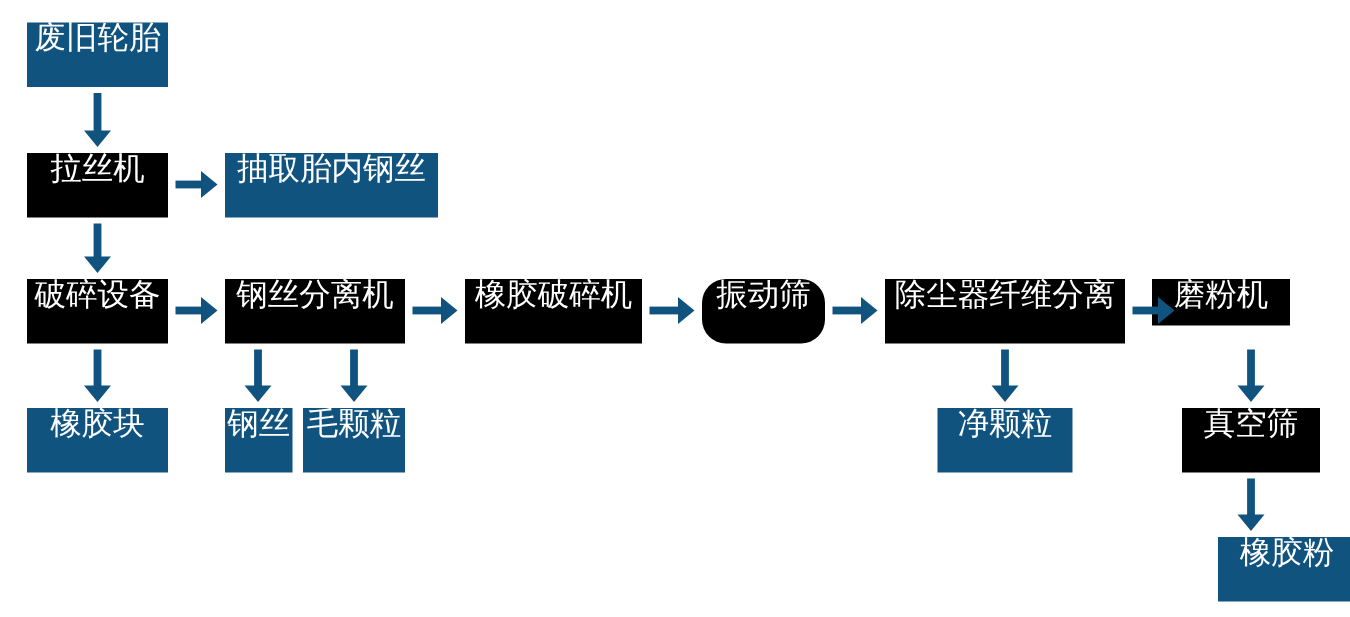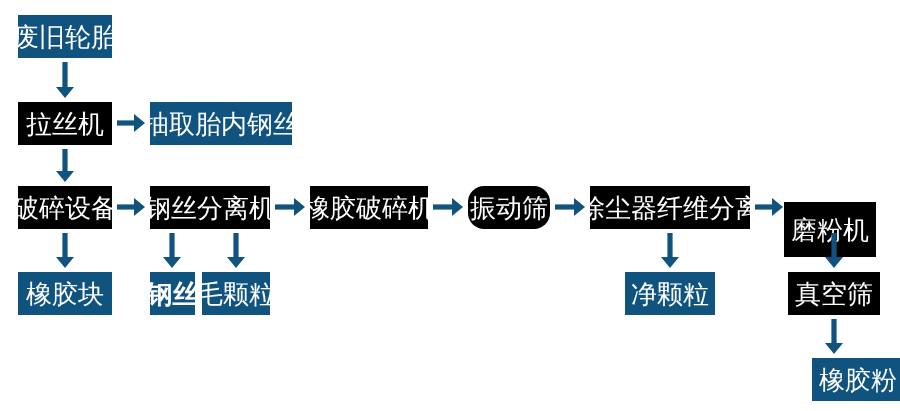--- a/index.html
+++ b/index.html
@@ -14,24 +14,23 @@
     position: relative;
     width: 900px;
     height: 411px;
     background: #ffffff;
     overflow: hidden;
   }
   .node {
     position: absolute;
     box-sizing: border-box;
     display: flex;
-    align-items: center;
     justify-content: center;
     color: #ffffff;
-    font-size: 26px;
+    font-size: 21px;
     font-weight: 400;
     letter-spacing: 0px;
     line-height: 1;
     white-space: nowrap;
     user-select: none;
   }
   .node.blue { background: #10537f; }
   .node.red  { background: #000000; }
 
   
@@ -57,39 +56,39 @@
       </div>
       <div class="node red" style="left: 18px; top: 186px; width: 94px; height: 43px;">
         <span>破碎设备</span>
       </div>
       <div class="node blue" style="left: 18px; top: 272px; width: 94px; height: 43px;">
         <span>橡胶块</span>
       </div>
       <div class="node red" style="left: 150px; top: 186px; width: 120px; height: 43px;">
         <span>钢丝分离机</span>
       </div>
-      <div class="node blue" style="left: 150px; top: 272px; width: 45px; height: 43px; font-weight: bold;">
+      <div class="node blue" style="left: 150px; top: 272px; width: 45px; height: 43px;">
         <span>钢丝</span>
       </div>
       <div class="node blue" style="left: 202px; top: 272px; width: 68px; height: 43px;">
         <span>毛颗粒</span>
       </div>
       <div class="node red" style="left: 310px; top: 186px; width: 118px; height: 43px;">
         <span>橡胶破碎机</span>
       </div>
       <div class="node red" style="left: 468px; top: 186px; width: 82px; height: 43px; border-radius: 16px;">
         <span>振动筛</span>
       </div>
       <div class="node red" style="left: 590px; top: 186px; width: 160px; height: 43px;">
         <span>除尘器纤维分离</span>
       </div>
       <div class="node blue" style="left: 625px; top: 272px; width: 90px; height: 43px;">
         <span>净颗粒</span>
       </div>
-      <div class="node red" style="left: 784px; top: 186px; width: 92px; height: 55px; margin-top: 16px;">
+      <div class="node red" style="left: 768px; top: 186px; width: 92px; height: 31px;">
         <span>磨粉机</span>
       </div>
       <div class="node red" style="left: 788px; top: 272px; width: 92px; height: 43px;">
         <span>真空筛</span>
       </div>
       <div class="node blue" style="left: 788px; top: 358px; width: 92px; height: 43px; margin-left: 24px;">
         <span>橡胶粉</span>
       </div>
     </div>
   <div id="arrows-layer">

